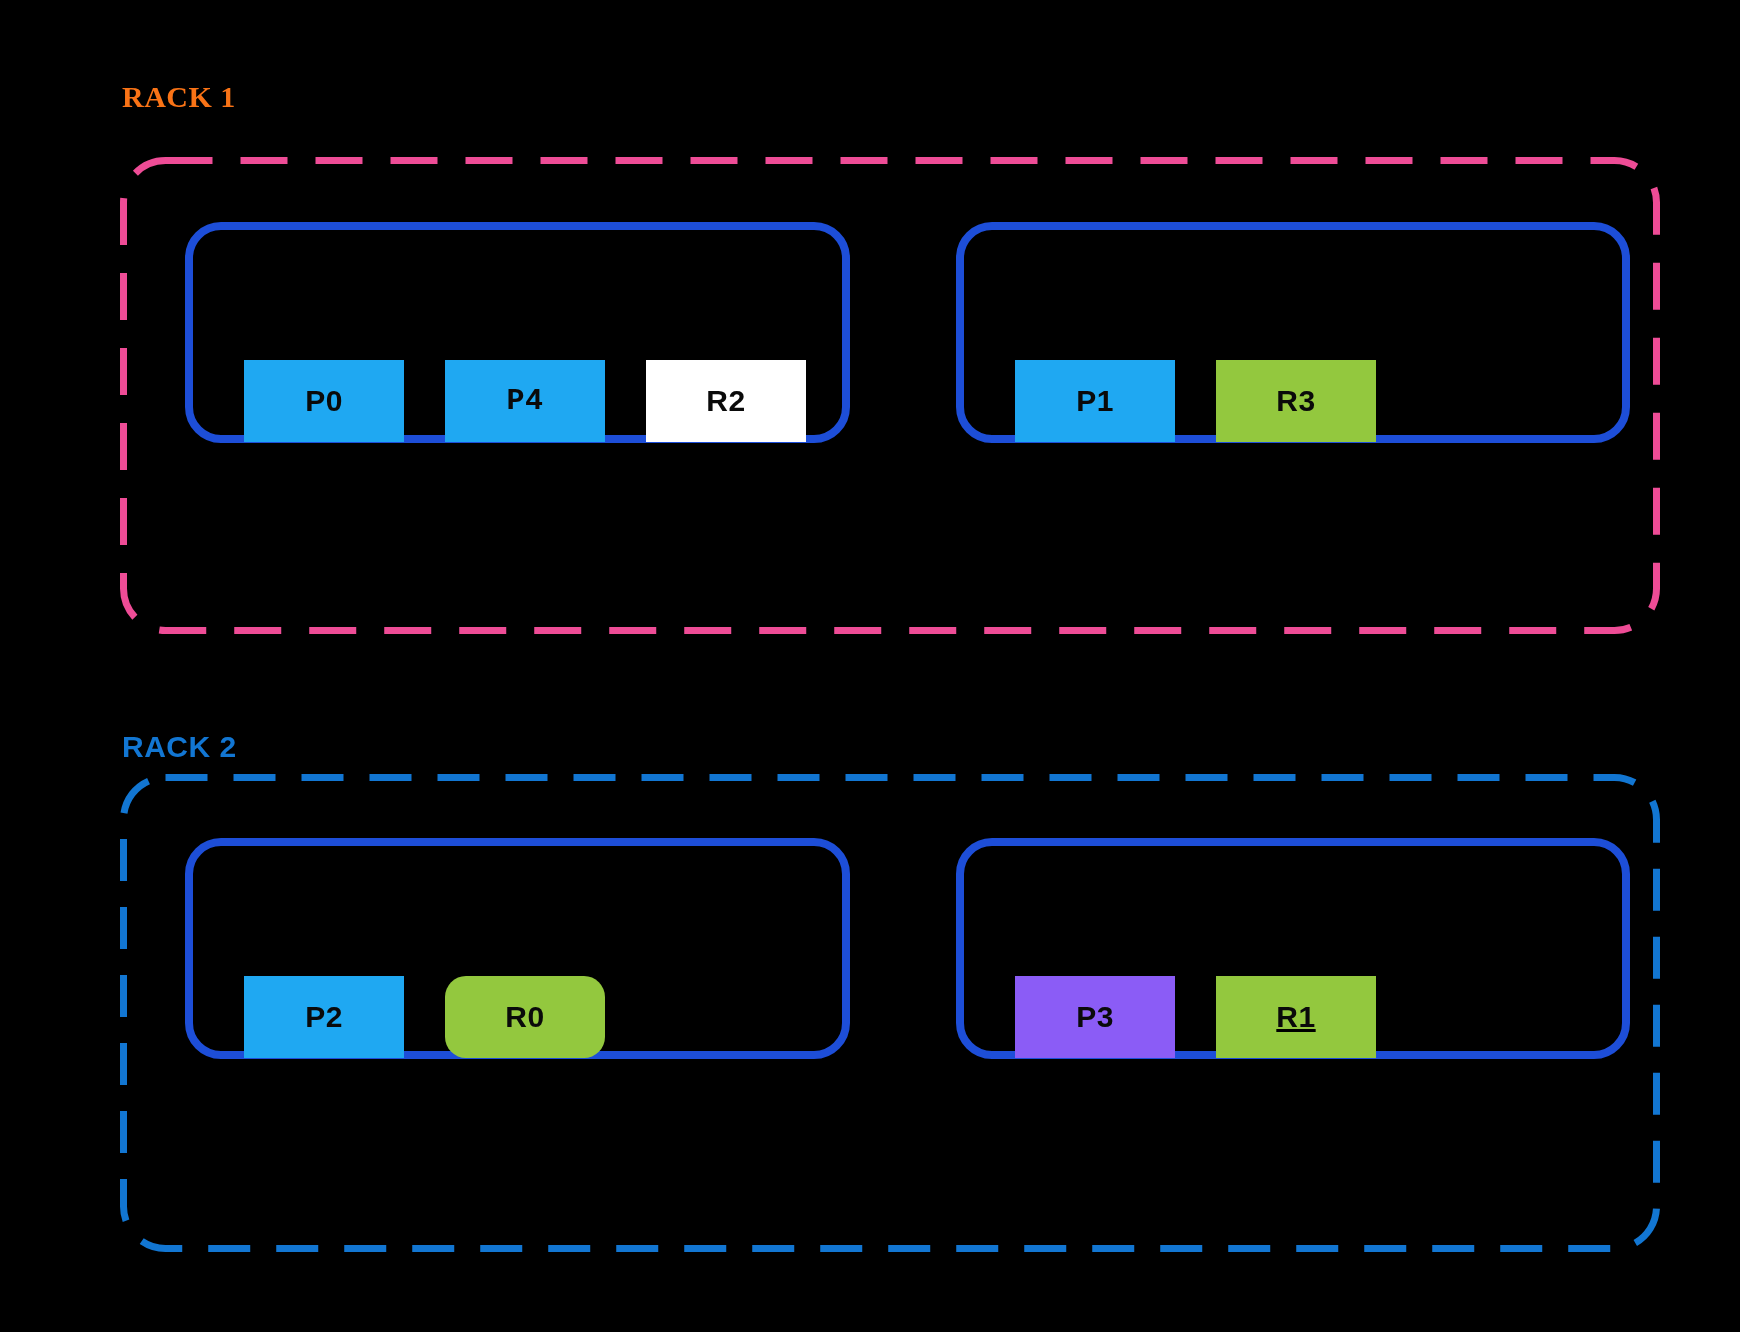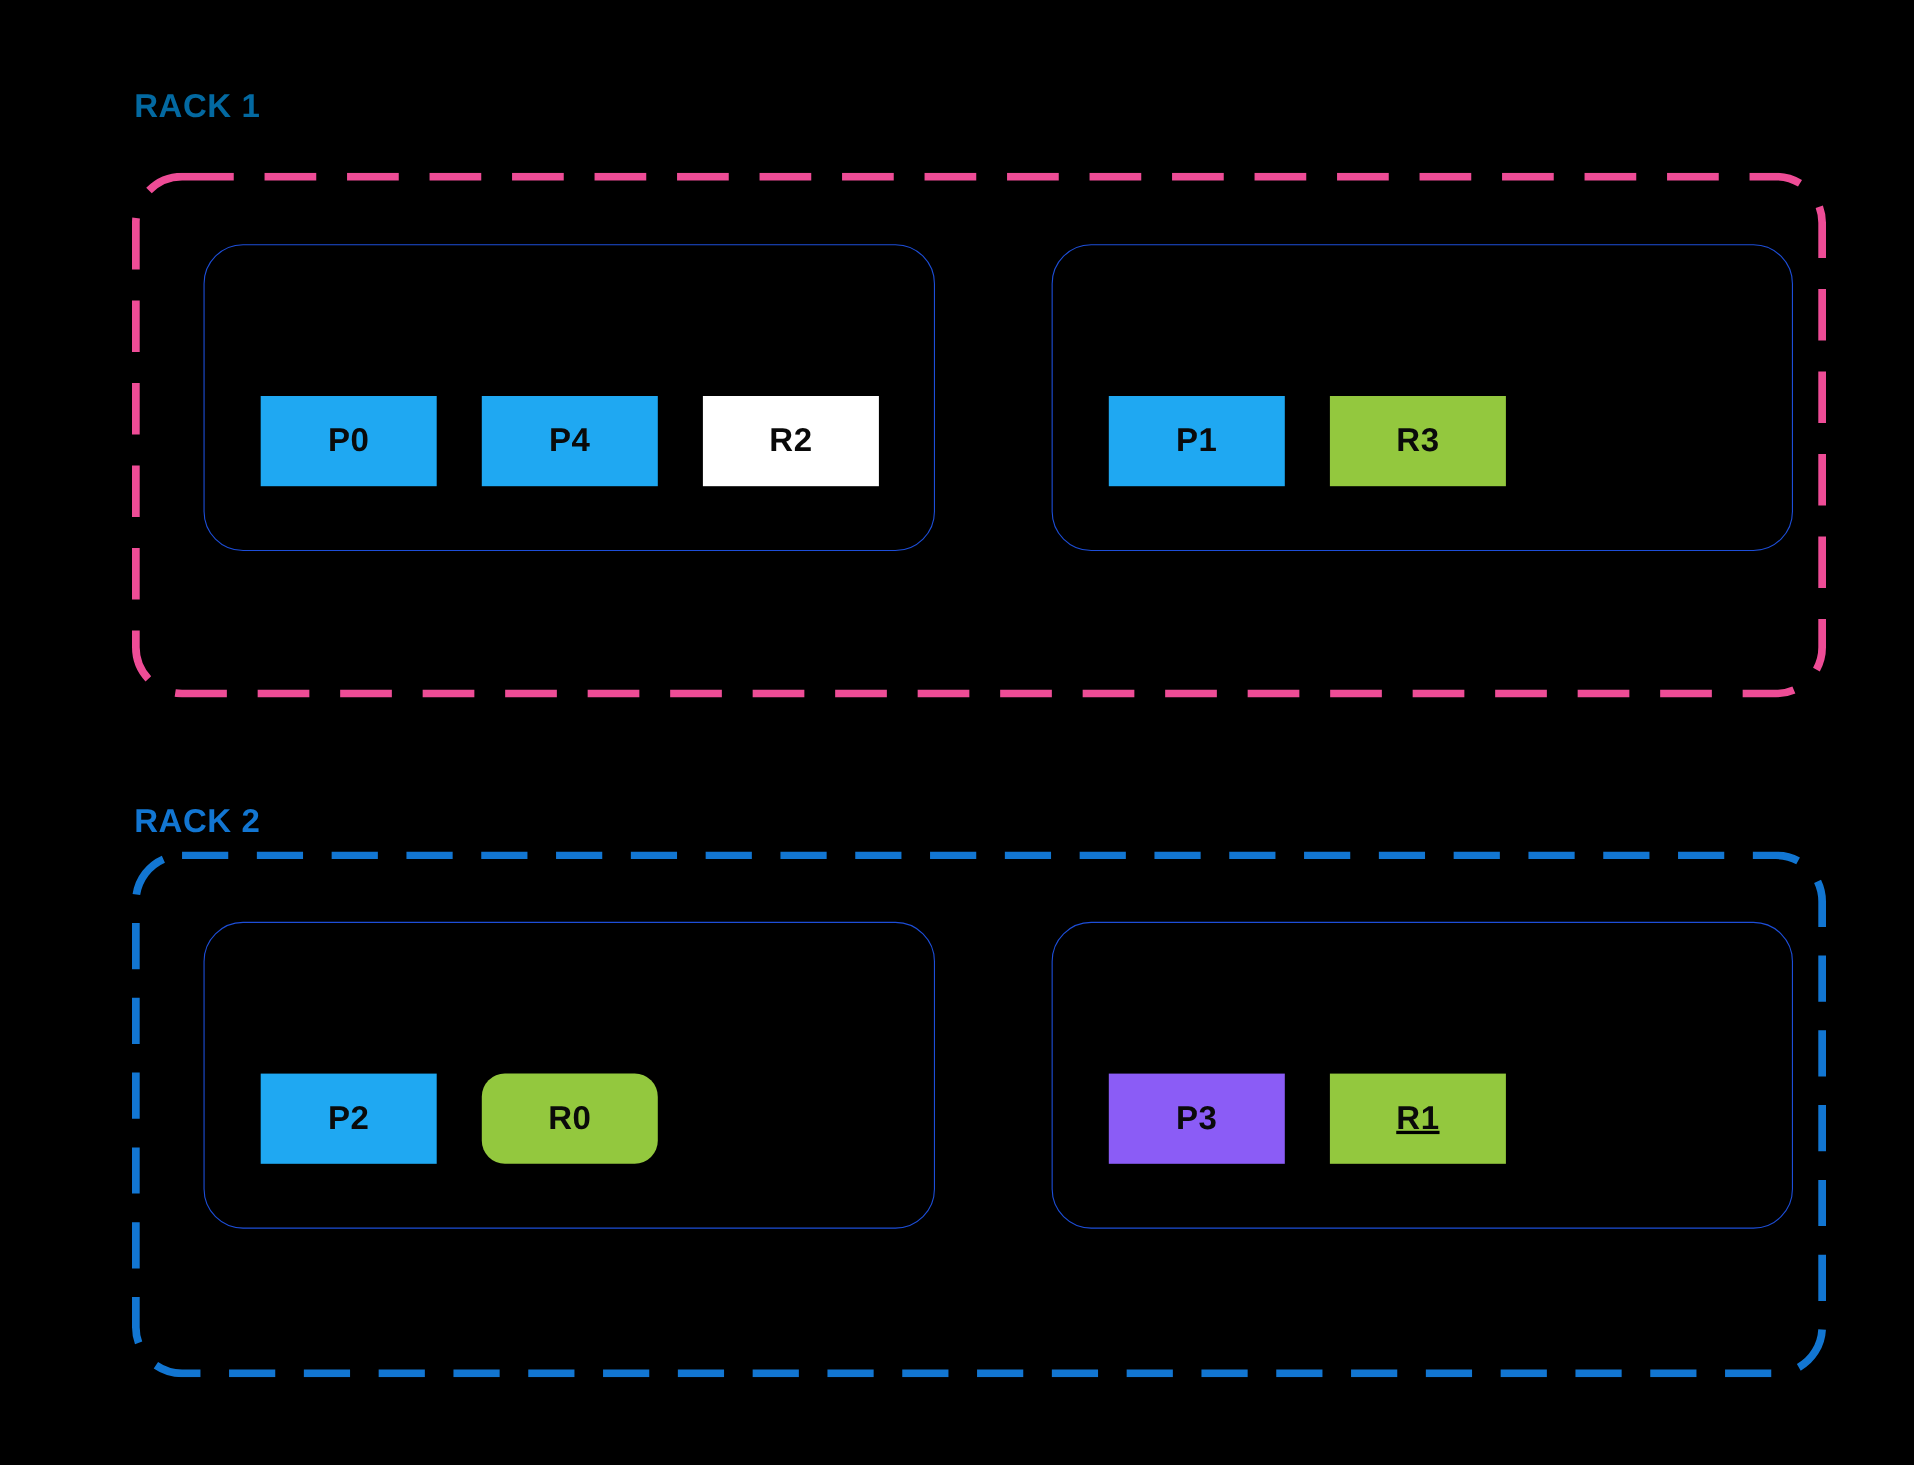--- a/index.html
+++ b/index.html
@@ -29,26 +29,26 @@
   .rack-border {
     position: absolute;
     left: 120px;
     display: block;
   }
   .rack1 .rack-border { top: 157px; }
   .rack2 .rack-border { top: 774px; }
   .node {
     position: absolute;
     box-sizing: border-box;
-    border: 1px solid #1d4ed8;
+    border: 8px solid #1d4ed8;
     border-radius: 36px;
     width: 665px;
-    height: 279px;
+    height: 221px;
     display: flex;
-    align-items: flex-start;
+    align-items: center;
     gap: 41px;
     padding: 137px 0 0 51px;
   }
   .node-b { width: 674px; }
   .rack1 .node { top: 222px; }
   .rack2 .node { top: 838px; }
   .node-a { left: 185px; }
   .node-b { left: 956px; }
   .block {
     width: 160px;
@@ -64,31 +64,31 @@
     color: #0A0A0A;
     letter-spacing: 0.5px;
   }
 </style>
 </head>
 <body>
 
 <div class="canvas">
 
   <section class="rack rack1">
-    <div class="rack-label" style="color: #0369a1;">RACK 1</div>
+    <div class="rack-label" style="color: #f97316; font-family: Liberation Serif, serif;">RACK 1</div>
 
     <svg class="rack-border" width="1540" height="477" viewBox="0 0 1540 477">
       <rect x="3.5" y="3.5" width="1533" height="470" rx="42" ry="42" fill="none" stroke-width="7" stroke-dasharray="47 28" stroke="#EE4C96"></rect>
     </svg>
 
     <div class="node node-a">
       <div class="block" style="background: rgb(31, 168, 242);">
         <span class="block-label">P0</span>
       </div>
-      <div class="block" style="background: rgb(31, 168, 242);">
+      <div class="block" style="background: rgb(31, 168, 242); font-family: Liberation Mono, monospace;">
         <span class="block-label">P4</span>
       </div>
       <div class="block" style="background: #ffffff;">
         <span class="block-label">R2</span>
       </div>
     </div>
 
     <div class="node node-b">
       <div class="block" style="background: rgb(31, 168, 242);">
         <span class="block-label">P1</span>

